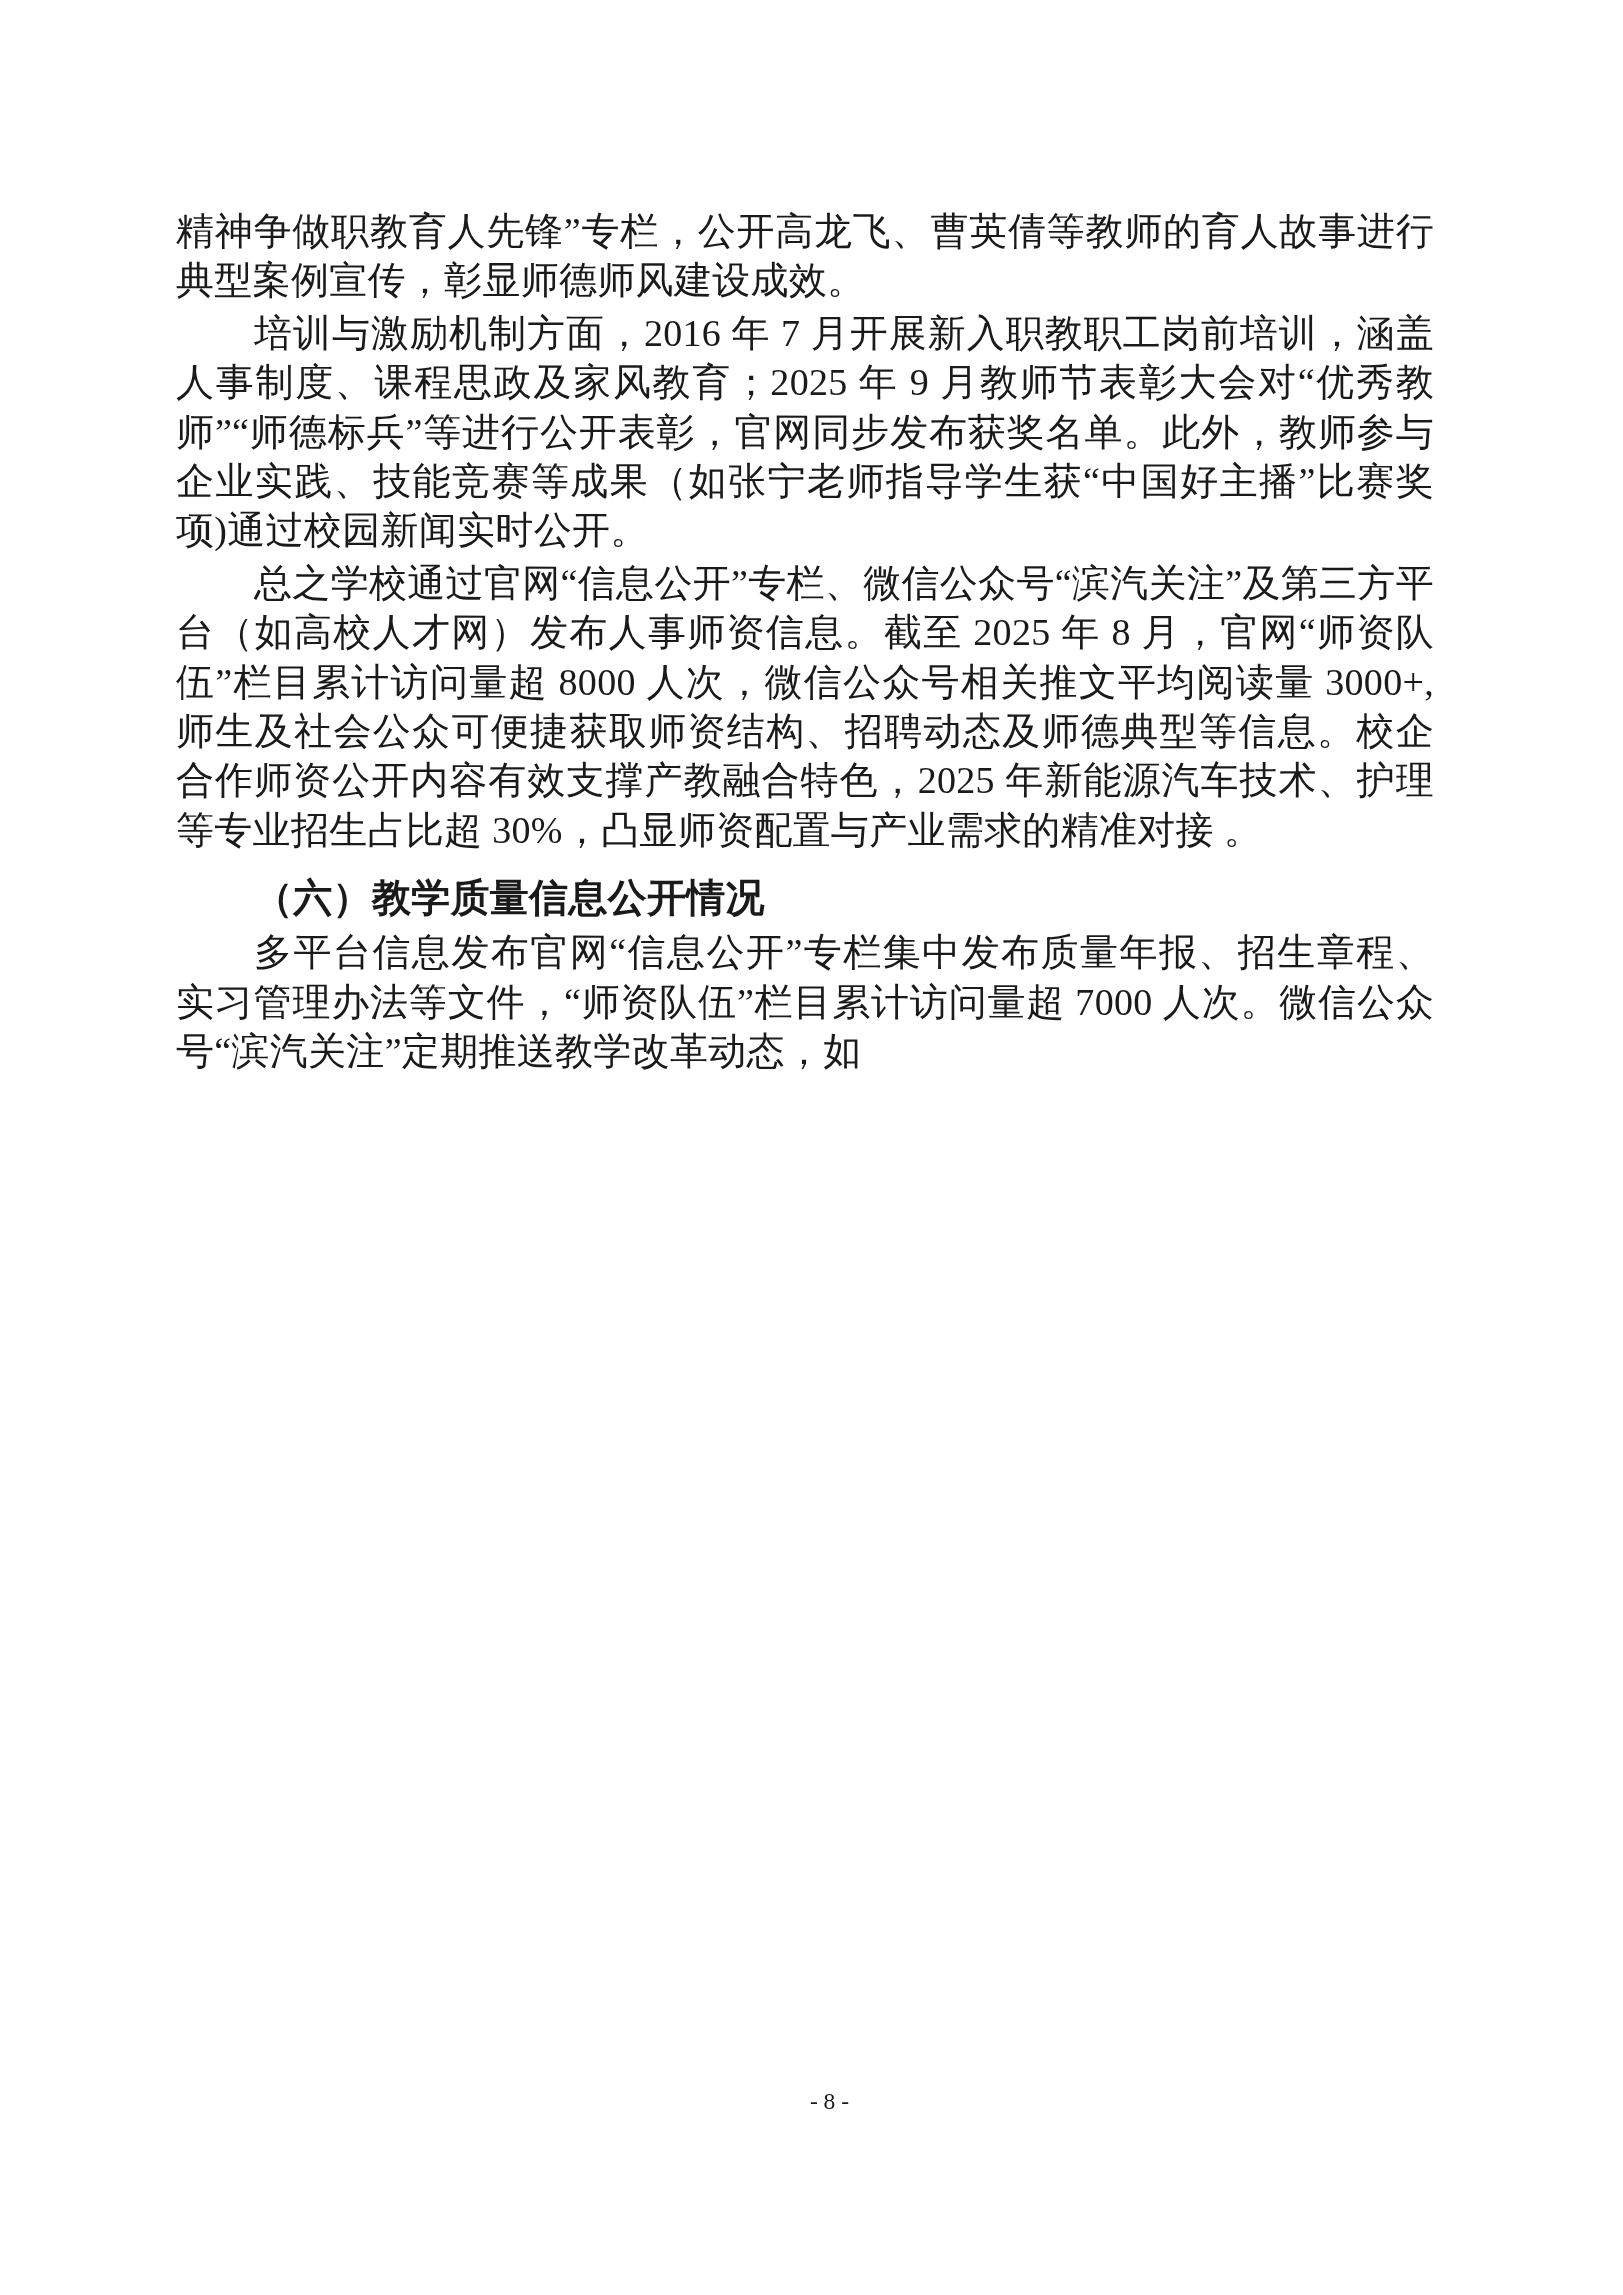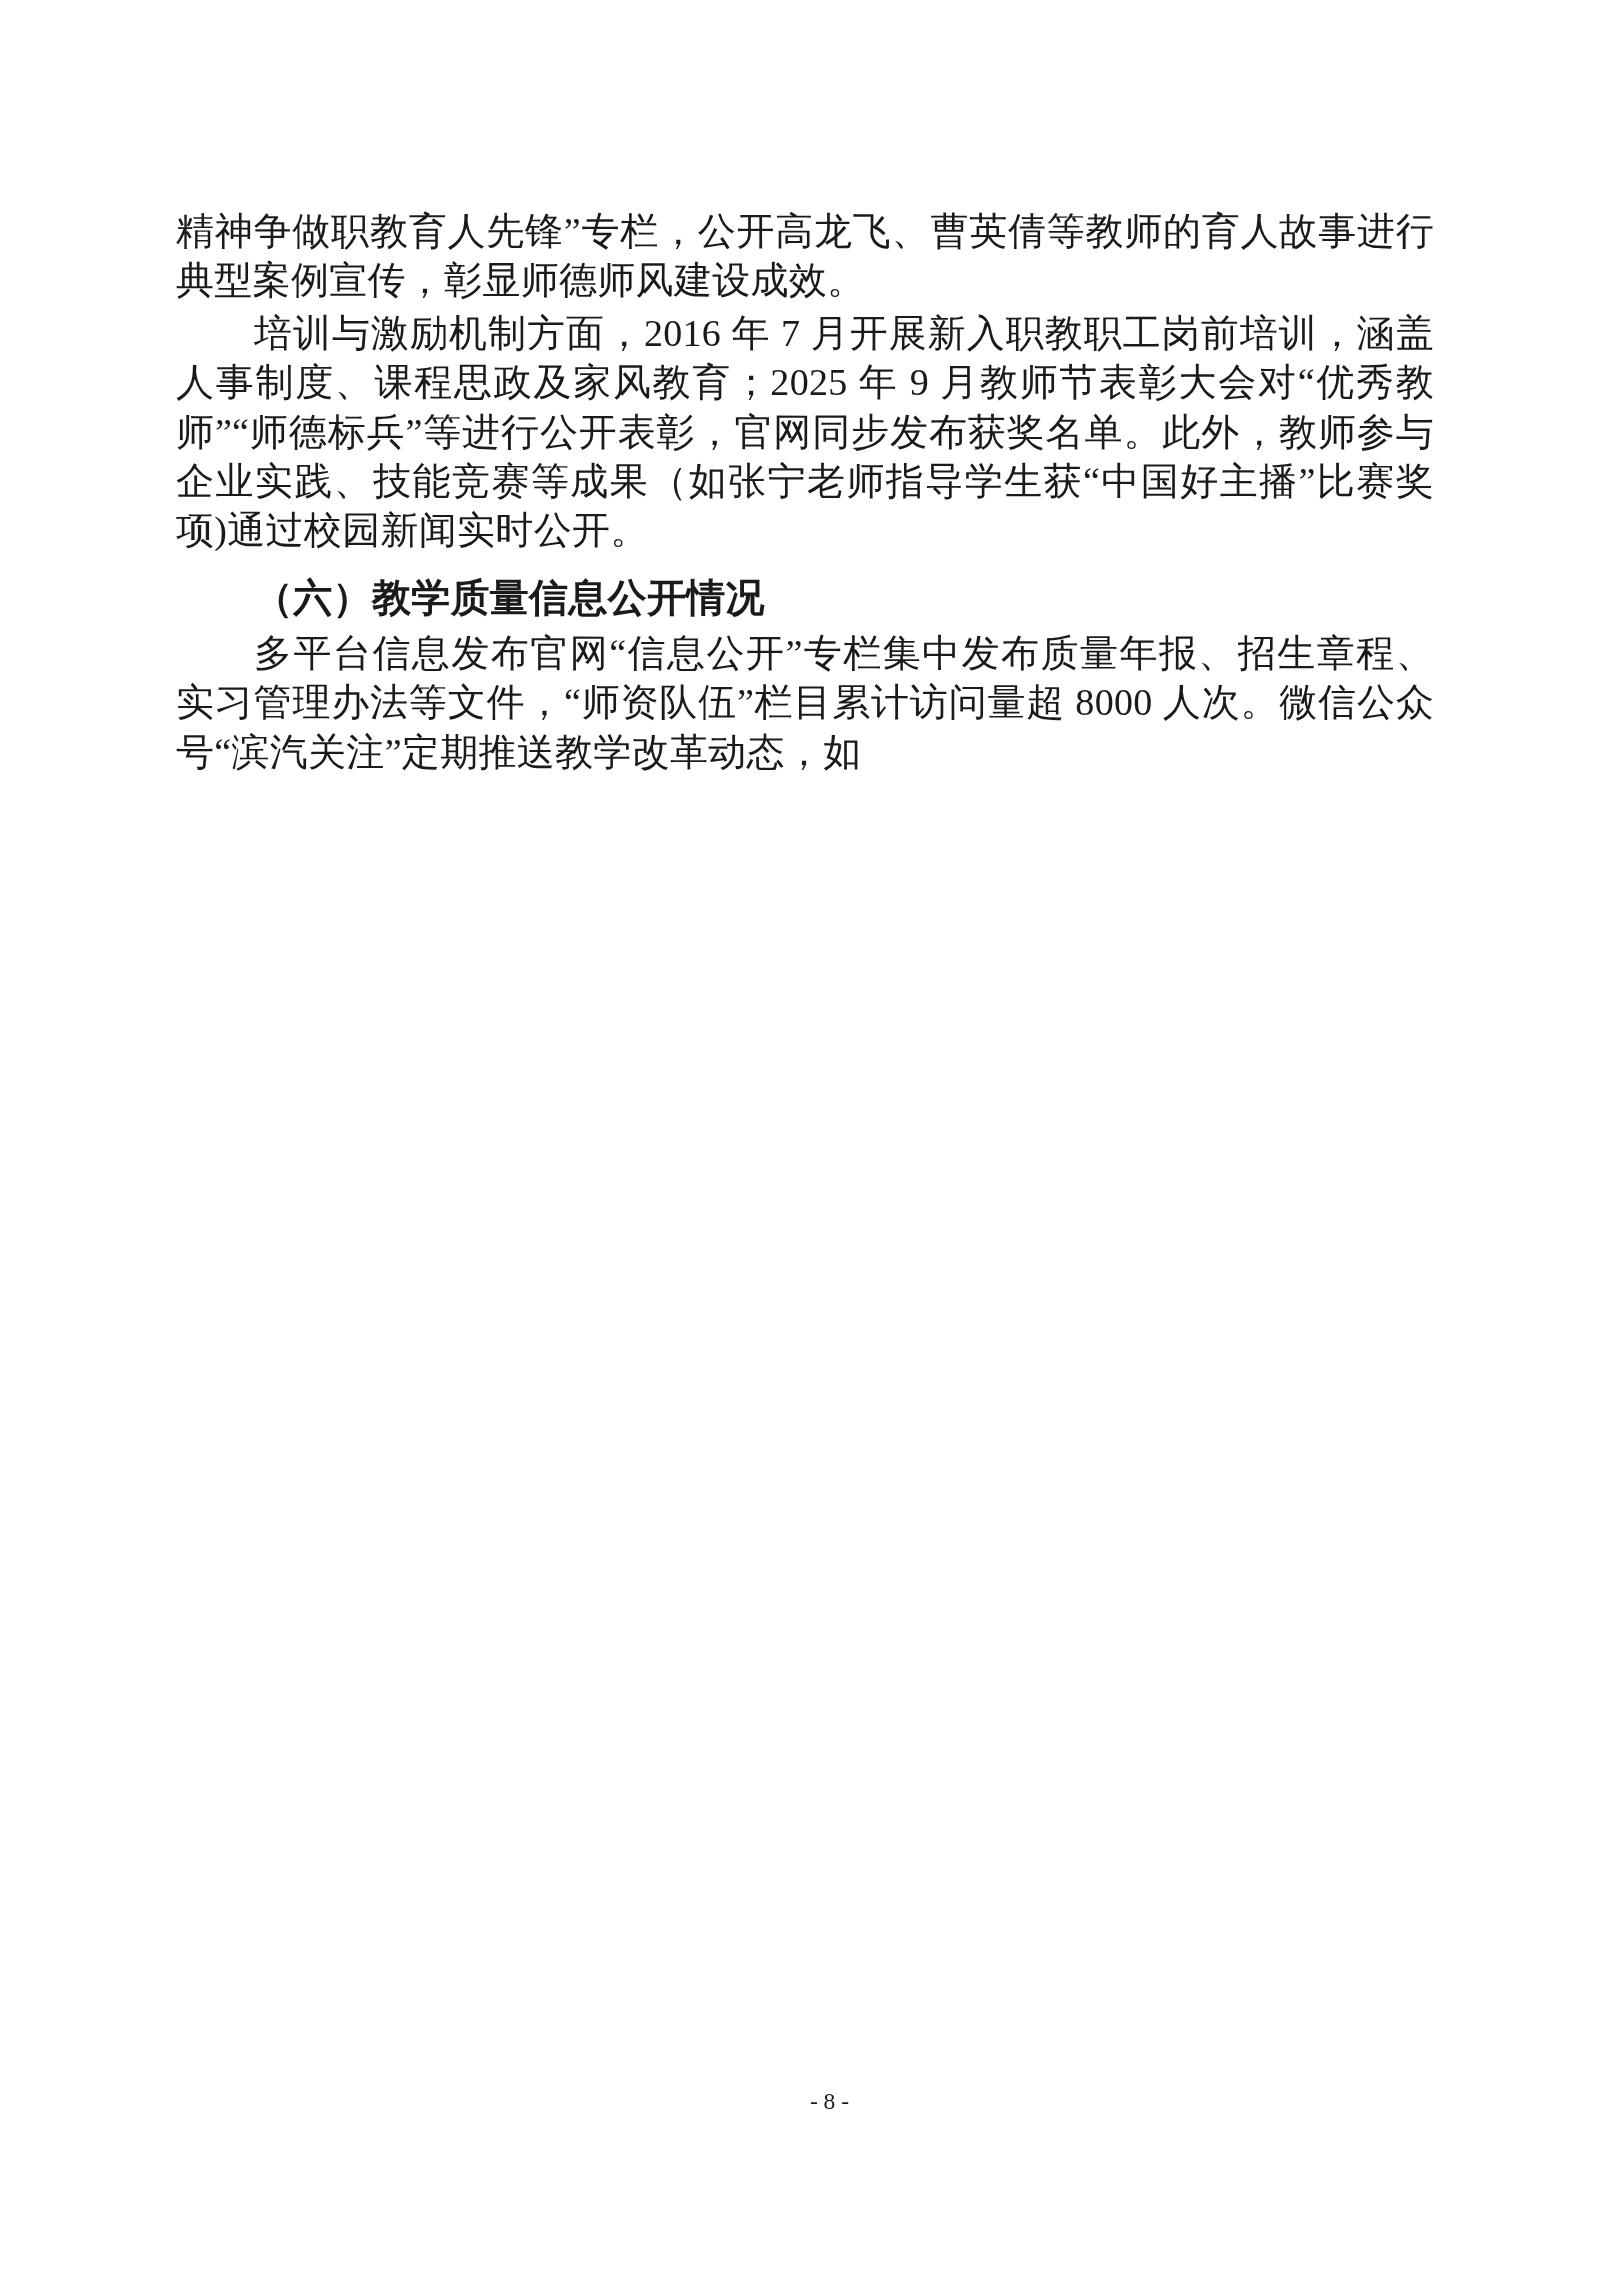--- a/index.html
+++ b/index.html
@@ -64,23 +64,24 @@
 </head>
 <body>
 
 <div class="page">
   <div class="content">
 
     <p class="para">精神争做职教育人先锋”专栏，公开高龙飞、曹英倩等教师的育人故事进行典型案例宣传，彰显师德师风建设成效。</p>
 
     <p class="para indent">培训与激励机制方面，2016 年 7 月开展新入职教职工岗前培训，涵盖人事制度、课程思政及家风教育；2025 年 9 月教师节表彰大会对“优秀教师”“师德标兵”等进行公开表彰，官网同步发布获奖名单。此外，教师参与企业实践、技能竞赛等成果（如张宁老师指导学生获“中国好主播”比赛奖项)通过校园新闻实时公开。</p>
 
+    <p class="para indent">总之学校通过官网“信息公开”专栏、微信公众号“滨汽关注”及第三方平台（如高校人才网）发布人事师资信息。截至 2025 年 8 月，官网“师资队伍”栏目累计访问量超 8000 人次，微信公众号相关推文平均阅读量 3000+,师生及社会公众可便捷获取师资结构、招聘动态及师德典型等信息。校企合作师资公开内容有效支撑产教融合特色，2025 年新能源汽车技术、护理等专业招生占比超 30%，凸显师资配置与产业需求的精准对接 。</p>
 
     <h2 class="heading">（六）教学质量信息公开情况</h2>
 
 
-    <p class="para indent">多平台信息发布官网“信息公开”专栏集中发布质量年报、招生章程、实习管理办法等文件，“师资队伍”栏目累计访问量超 8000 人次。微信公众号“滨汽关注”定期推送教学改革动态，如</p>
+    <p class="para indent">多平台信息发布官网“信息公开”专栏集中发布质量年报、招生章程、实习管理办法等文件，“师资队伍”栏目累计访问量超 7000 人次。微信公众号“滨汽关注”定期推送教学改革动态，如</p>
 
   </div>
 
   <div class="page-number">- 8 -</div>
 </div>
 
 
 </body></html>

